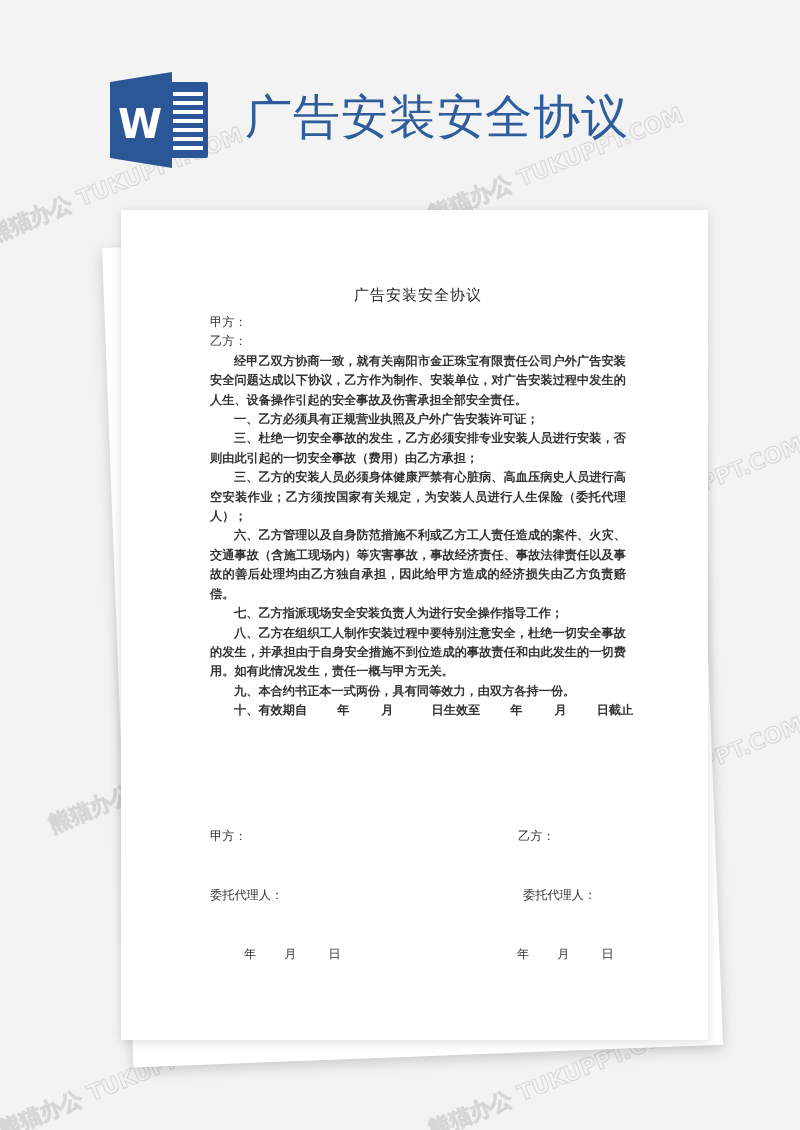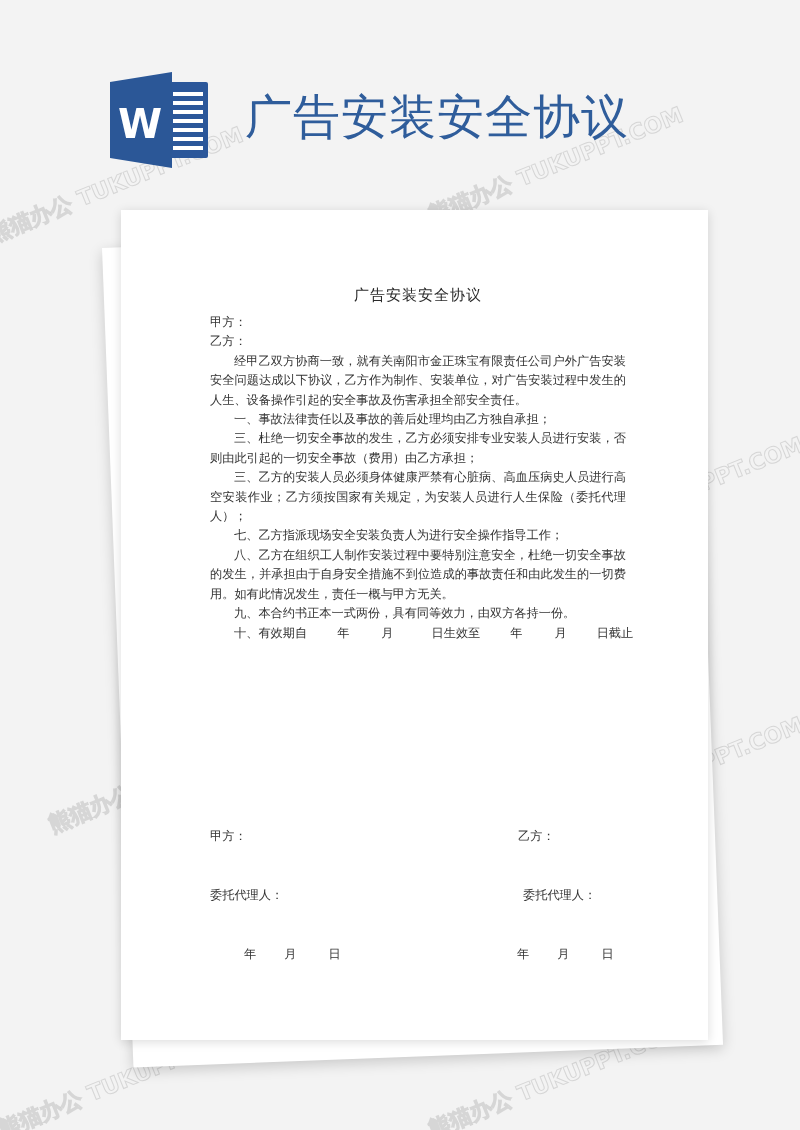--- a/index.html
+++ b/index.html
@@ -27,21 +27,21 @@
     box-shadow: 0 4px 14px rgba(0,0,0,0.18);
   }
   .front-page {
     position: absolute; left: 121px; top: 210px; width: 587px; height: 830px;
     background: #ffffff; box-shadow: 0 2px 10px rgba(0,0,0,0.14);
   }
   .doc { position: absolute; left: 89px; top: 76px; width: 416px; color: #333; font-size: 12.2px; }
   .doc-title { text-align: center; font-size: 15px; margin: 0 0 8px 0; color: #2a2a2a; letter-spacing: 1px; }
   .line { line-height: 19.4px; margin: 0; white-space: nowrap; }
   .para { line-height: 19.4px; margin: 0; text-align: justify; }
-  .indent { text-indent: 24px; }
+  .indent { text-indent: 24px; font-weight: bold; }
   .sign { position: absolute; font-size: 12.2px; color: #333; white-space: nowrap; }
   .date-part { display: inline-block; }
 </style>
 </head>
 <body>
 
 <div class="watermark" style="left:-20px;top:170px;">熊猫办公 TUKUPPT.COM</div>
 <div class="watermark" style="left:420px;top:150px;">熊猫办公 TUKUPPT.COM</div>
 <div class="watermark" style="left:540px;top:480px;">熊猫办公 TUKUPPT.COM</div>
 <div class="watermark" style="left:40px;top:760px;">熊猫办公 TUKUPPT.COM</div>
@@ -69,23 +69,24 @@
   <div class="banner-title">广告安装安全协议</div>
 </div>
 
 <div class="back-page"></div>
 <div class="front-page">
   <div class="doc">
     <p class="doc-title">广告安装安全协议</p>
     <p class="line">甲方：</p>
     <p class="line">乙方：</p>
     <p class="para indent">经甲乙双方协商一致，就有关南阳市金正珠宝有限责任公司户外广告安装安全问题达成以下协议，乙方作为制作、安装单位，对广告安装过程中发生的人生、设备操作引起的安全事故及伤害承担全部安全责任。</p>
-    <p class="para indent">一、事故法律责任以及事故的善后处理均由乙方独自承担；</p>
+    <p class="para indent">一、乙方必须具有正规营业执照及户外广告安装许可证；</p>
     <p class="para indent">三、杜绝一切安全事故的发生，乙方必须安排专业安装人员进行安装，否则由此引起的一切安全事故（费用）由乙方承担；</p>
     <p class="para indent">三、乙方的安装人员必须身体健康严禁有心脏病、高血压病史人员进行高空安装作业；乙方须按国家有关规定，为安装人员进行人生保险（委托代理人）；</p>
+    <p class="para indent">六、乙方管理以及自身防范措施不利或乙方工人责任造成的案件、火灾、交通事故（含施工现场内）等灾害事故，事故经济责任、事故法律责任以及事故的善后处理均由乙方独自承担，因此给甲方造成的经济损失由乙方负责赔偿。</p>
     <p class="para indent">七、乙方指派现场安全安装负责人为进行安全操作指导工作；</p>
     <p class="para indent">八、乙方在组织工人制作安装过程中要特别注意安全，杜绝一切安全事故的发生，并承担由于自身安全措施不到位造成的事故责任和由此发生的一切费用。如有此情况发生，责任一概与甲方无关。</p>
     <p class="para indent">九、本合约书正本一式两份，具有同等效力，由双方各持一份。</p>
     <p class="line indent">
       <span>十、有效期自</span><span class="date-part" style="width:30px"></span><span>年</span><span class="date-part" style="width:32px"></span><span>月</span><span class="date-part" style="width:38px"></span><span>日生效至</span><span class="date-part" style="width:30px"></span><span>年</span><span class="date-part" style="width:32px"></span><span>月</span><span class="date-part" style="width:30px"></span><span>日截止</span>
     </p>
   </div>
 
   <div class="sign" style="left:89px;top:618px;">甲方：</div>
   <div class="sign" style="left:397px;top:618px;">乙方：</div>

